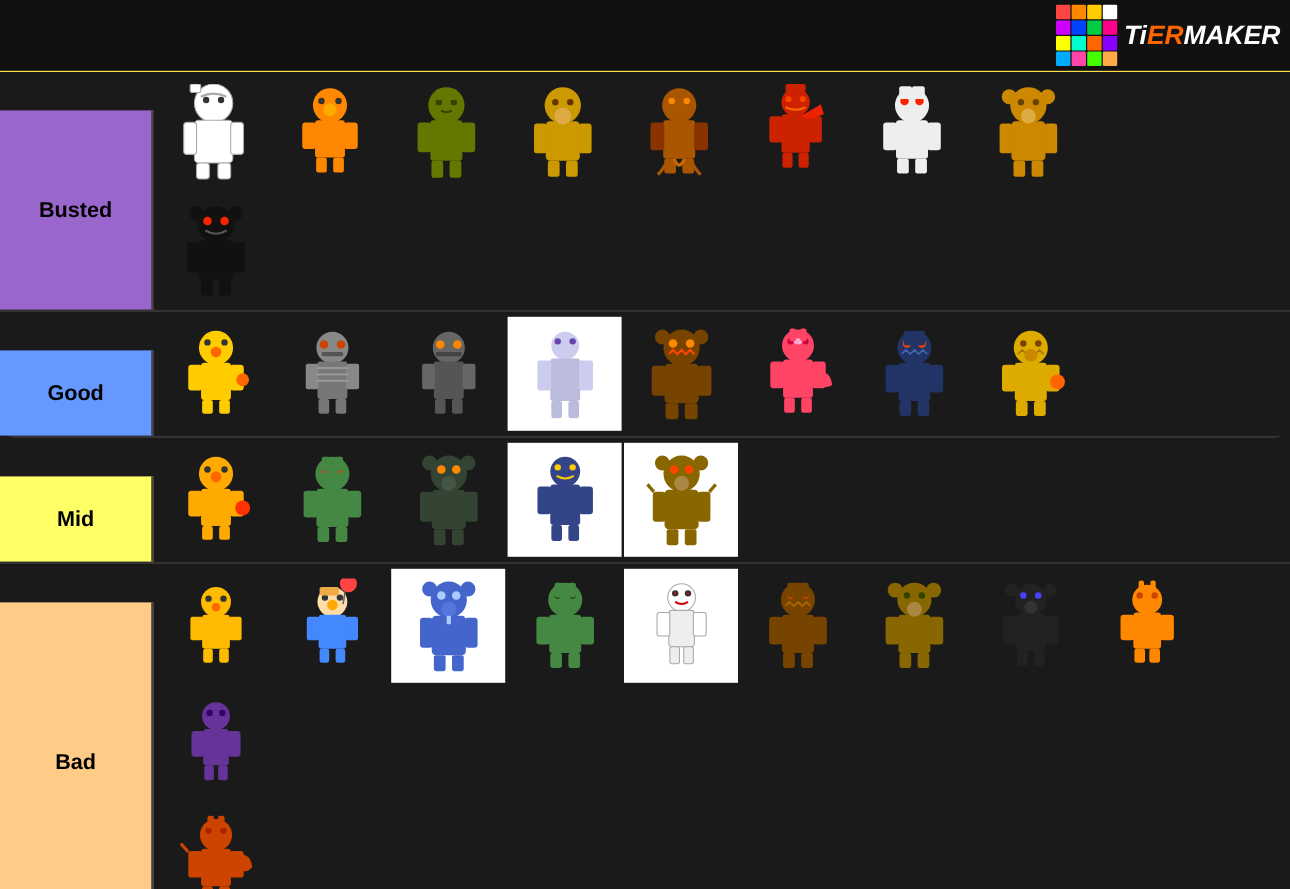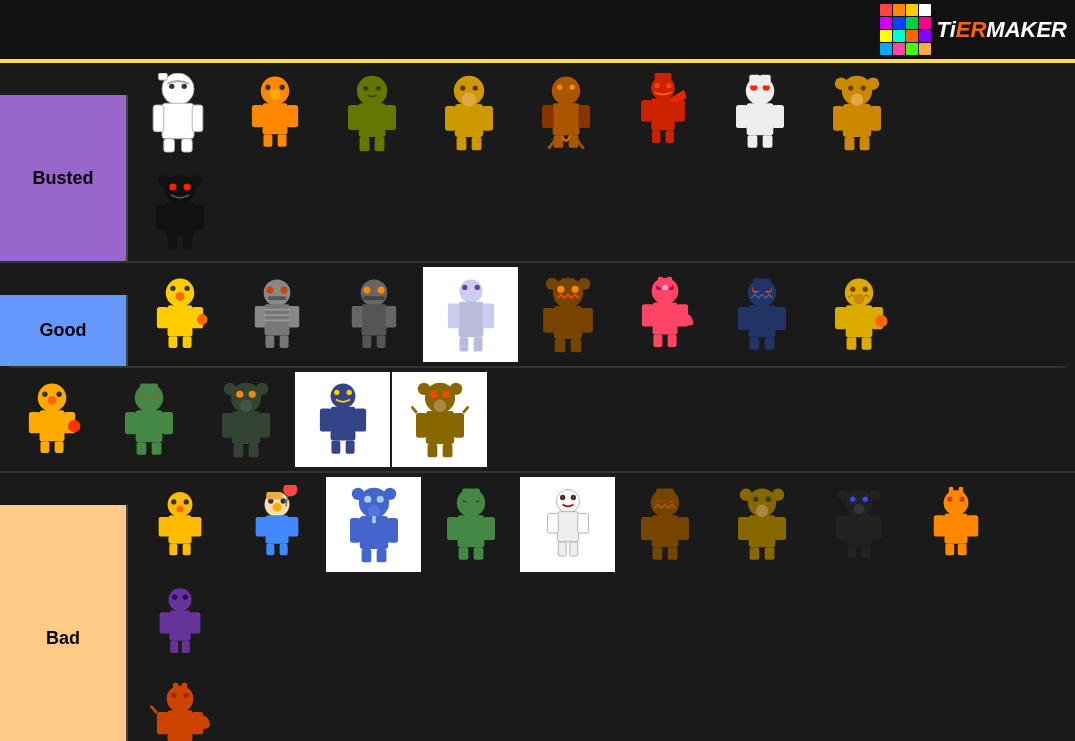--- a/index.html
+++ b/index.html
@@ -89,21 +89,21 @@
     .char-svg {
       width: 80px;
       height: 80px;
     }
   </style>
 </head>
 <body>
 
 <div class="tier-list">
 
-  <div style="position: relative; background: #111; padding: 4px 8px; display: flex; justify-content: flex-end; align-items: center; border-bottom: 4px solid #fde047;">
+  <div style="position: relative; background: #111; padding: 4px 8px; display: flex; justify-content: flex-end; align-items: center; border-bottom: 1px solid #fde047;">
     <div class="tiermaker-logo">
       <div class="logo-grid">
         <div class="logo-cell" style="background:#ff4444;"></div>
         <div class="logo-cell" style="background:#ff8800;"></div>
         <div class="logo-cell" style="background:#ffcc00;"></div>
         <div class="logo-cell" style="background:#ffffff;"></div>
         <div class="logo-cell" style="background:#cc00ff;"></div>
         <div class="logo-cell" style="background:#0044ff;"></div>
         <div class="logo-cell" style="background:#00cc44;"></div>
         <div class="logo-cell" style="background:#ff0088;"></div>
@@ -379,20 +379,23 @@
           <circle cx="47" cy="16" r="3" fill="#774400"></circle>
           <path d="M28 26 L32 22 L36 26 L40 22 L44 26 L48 22 L52 26" stroke="#aa7700" stroke-width="1.5" fill="none"></path>
           <circle cx="40" cy="27" r="6" fill="#cc8800"></circle>
           <circle cx="65" cy="52" r="7" fill="#ff6600"></circle>
         </svg>
       </div>
     </div>
   </div>
 
   <div class="tier-row" style="min-height: 100px;">
+    <div class="tier-label mid">
+      <span>Mid</span>
+    </div>
     <div class="tier-content">
       <div class="char-cell">
         <svg viewBox="0 0 80 90" class="char-svg">
           <ellipse cx="40" cy="20" rx="16" ry="16" fill="#ffaa00"></ellipse>
           <rect x="26" y="34" width="28" height="35" rx="3" fill="#ffaa00"></rect>
           <rect x="14" y="36" width="13" height="24" rx="3" fill="#ffaa00"></rect>
           <rect x="53" y="36" width="13" height="24" rx="3" fill="#ffaa00"></rect>
           <rect x="27" y="69" width="10" height="13" rx="2" fill="#ffaa00"></rect>
           <rect x="43" y="69" width="10" height="13" rx="2" fill="#ffaa00"></rect>
           <circle cx="32" cy="16" r="3" fill="#333"></circle>

